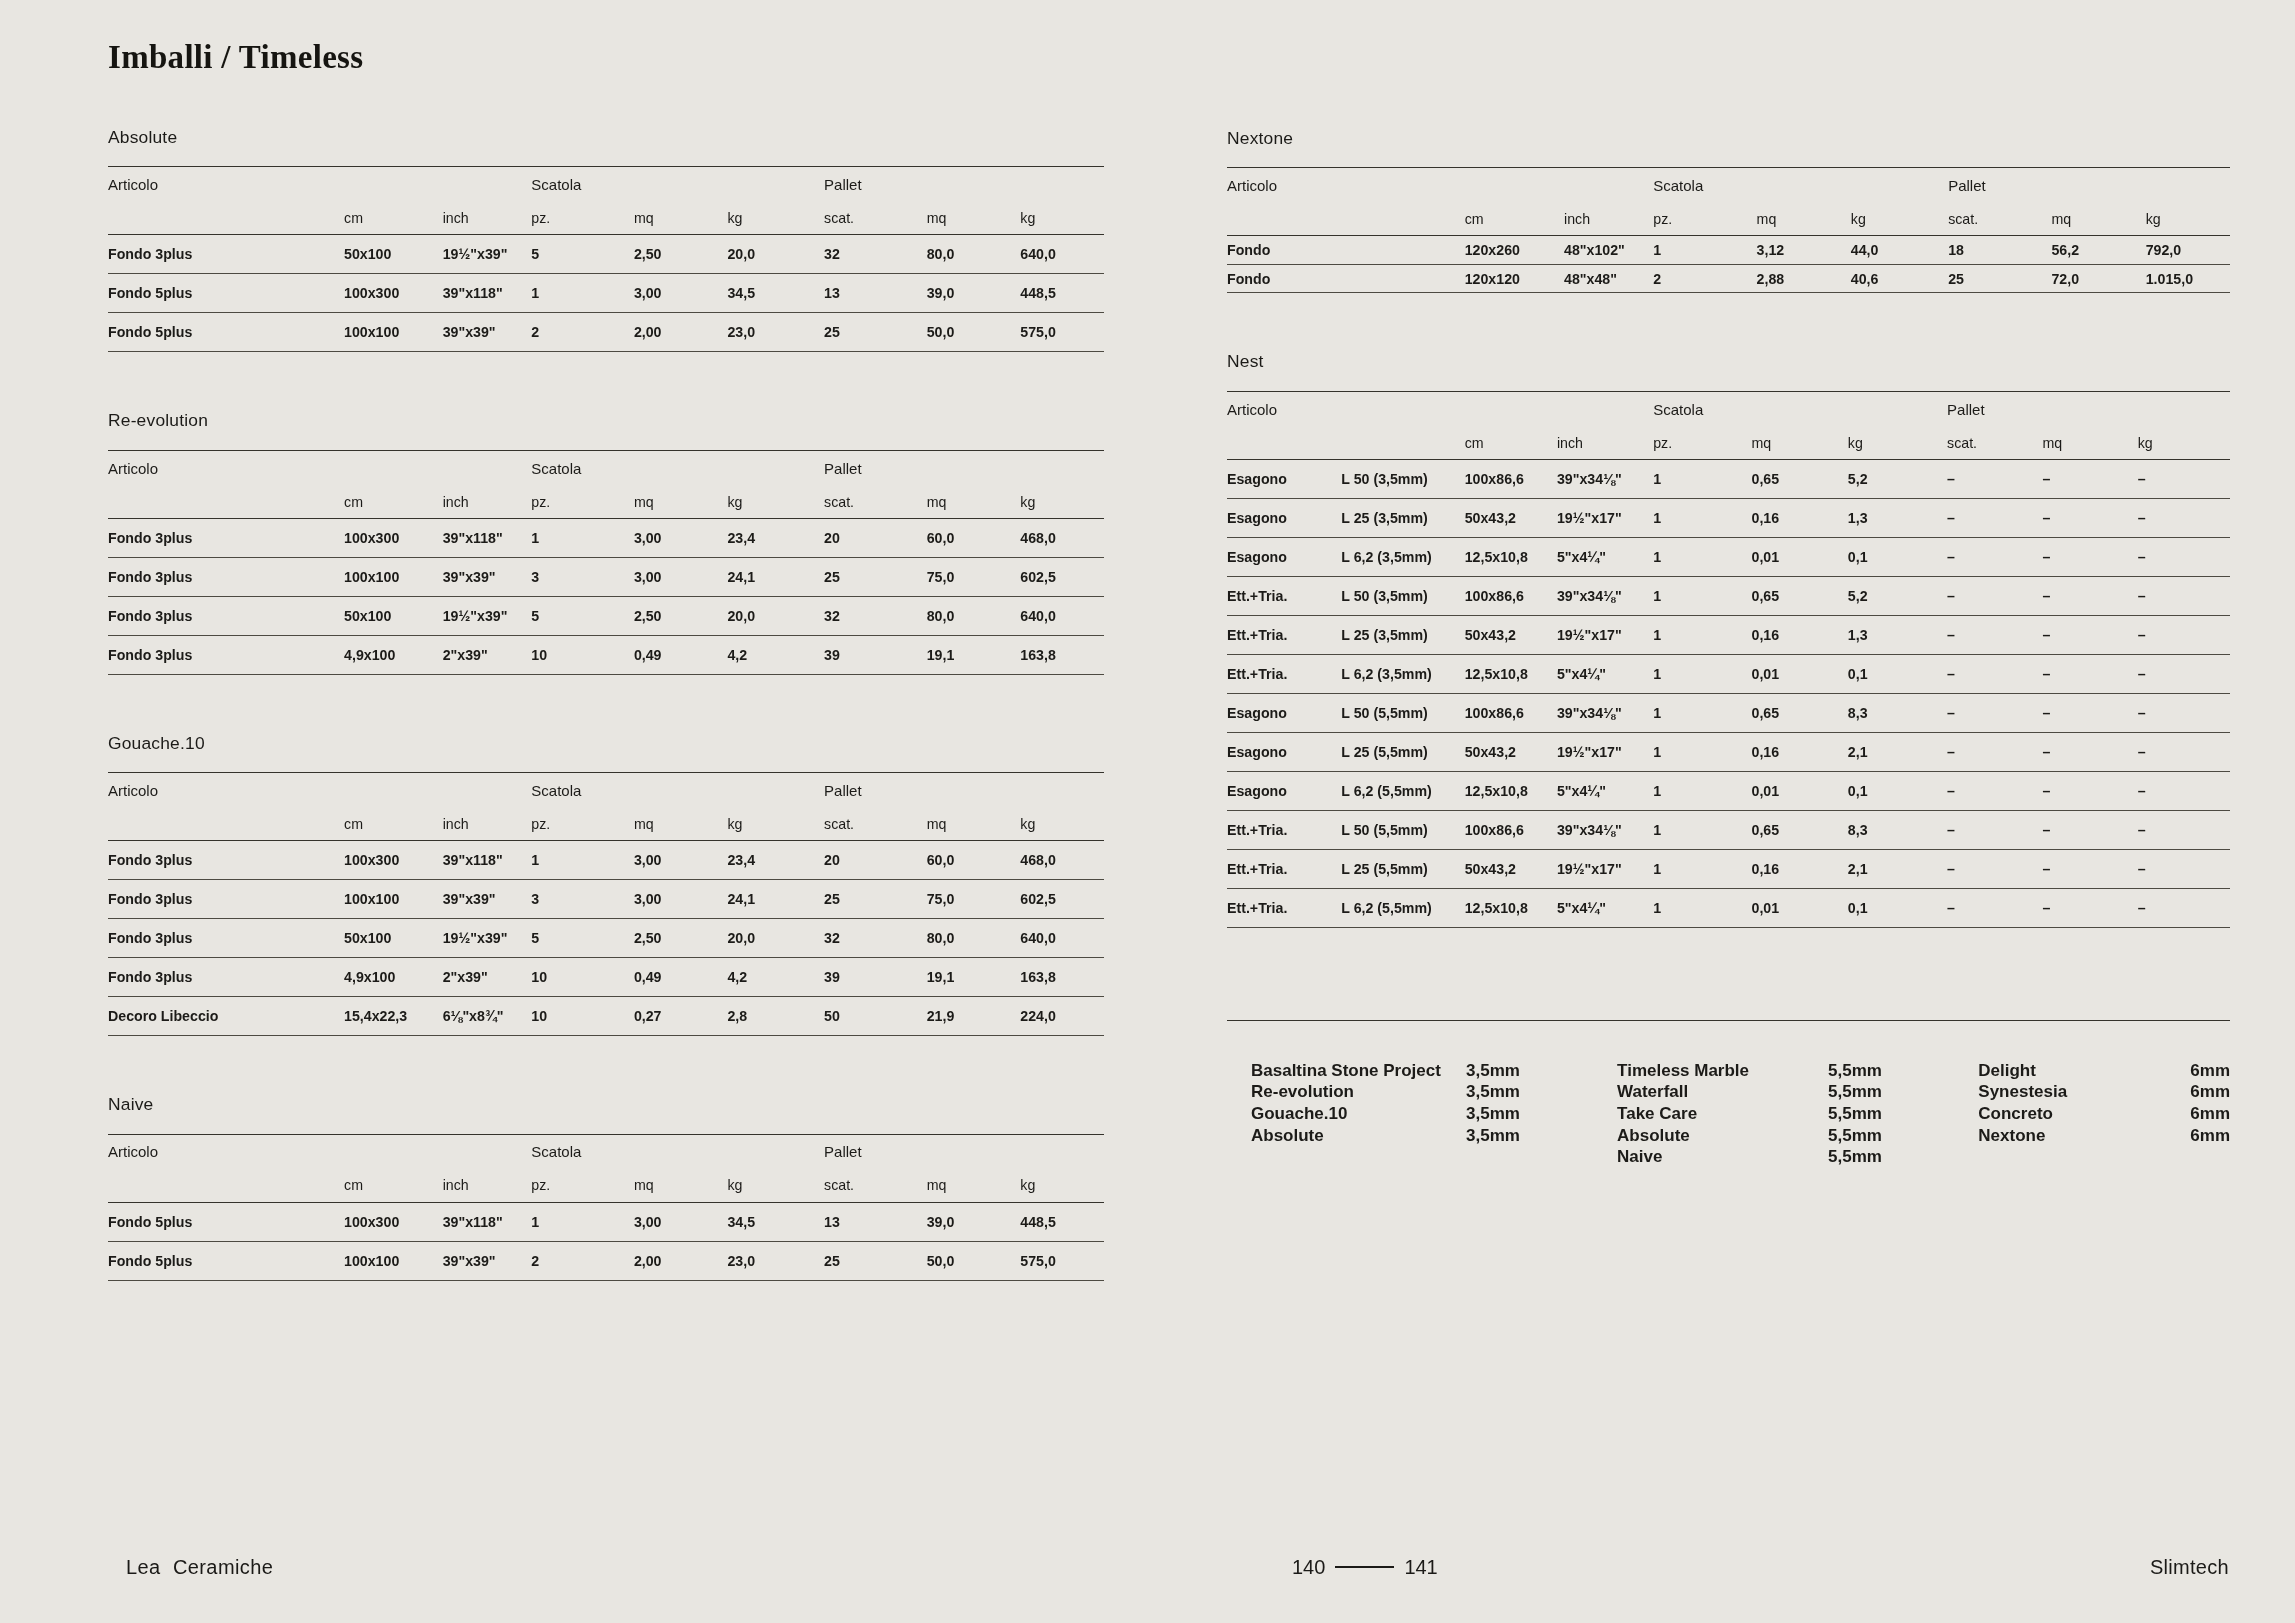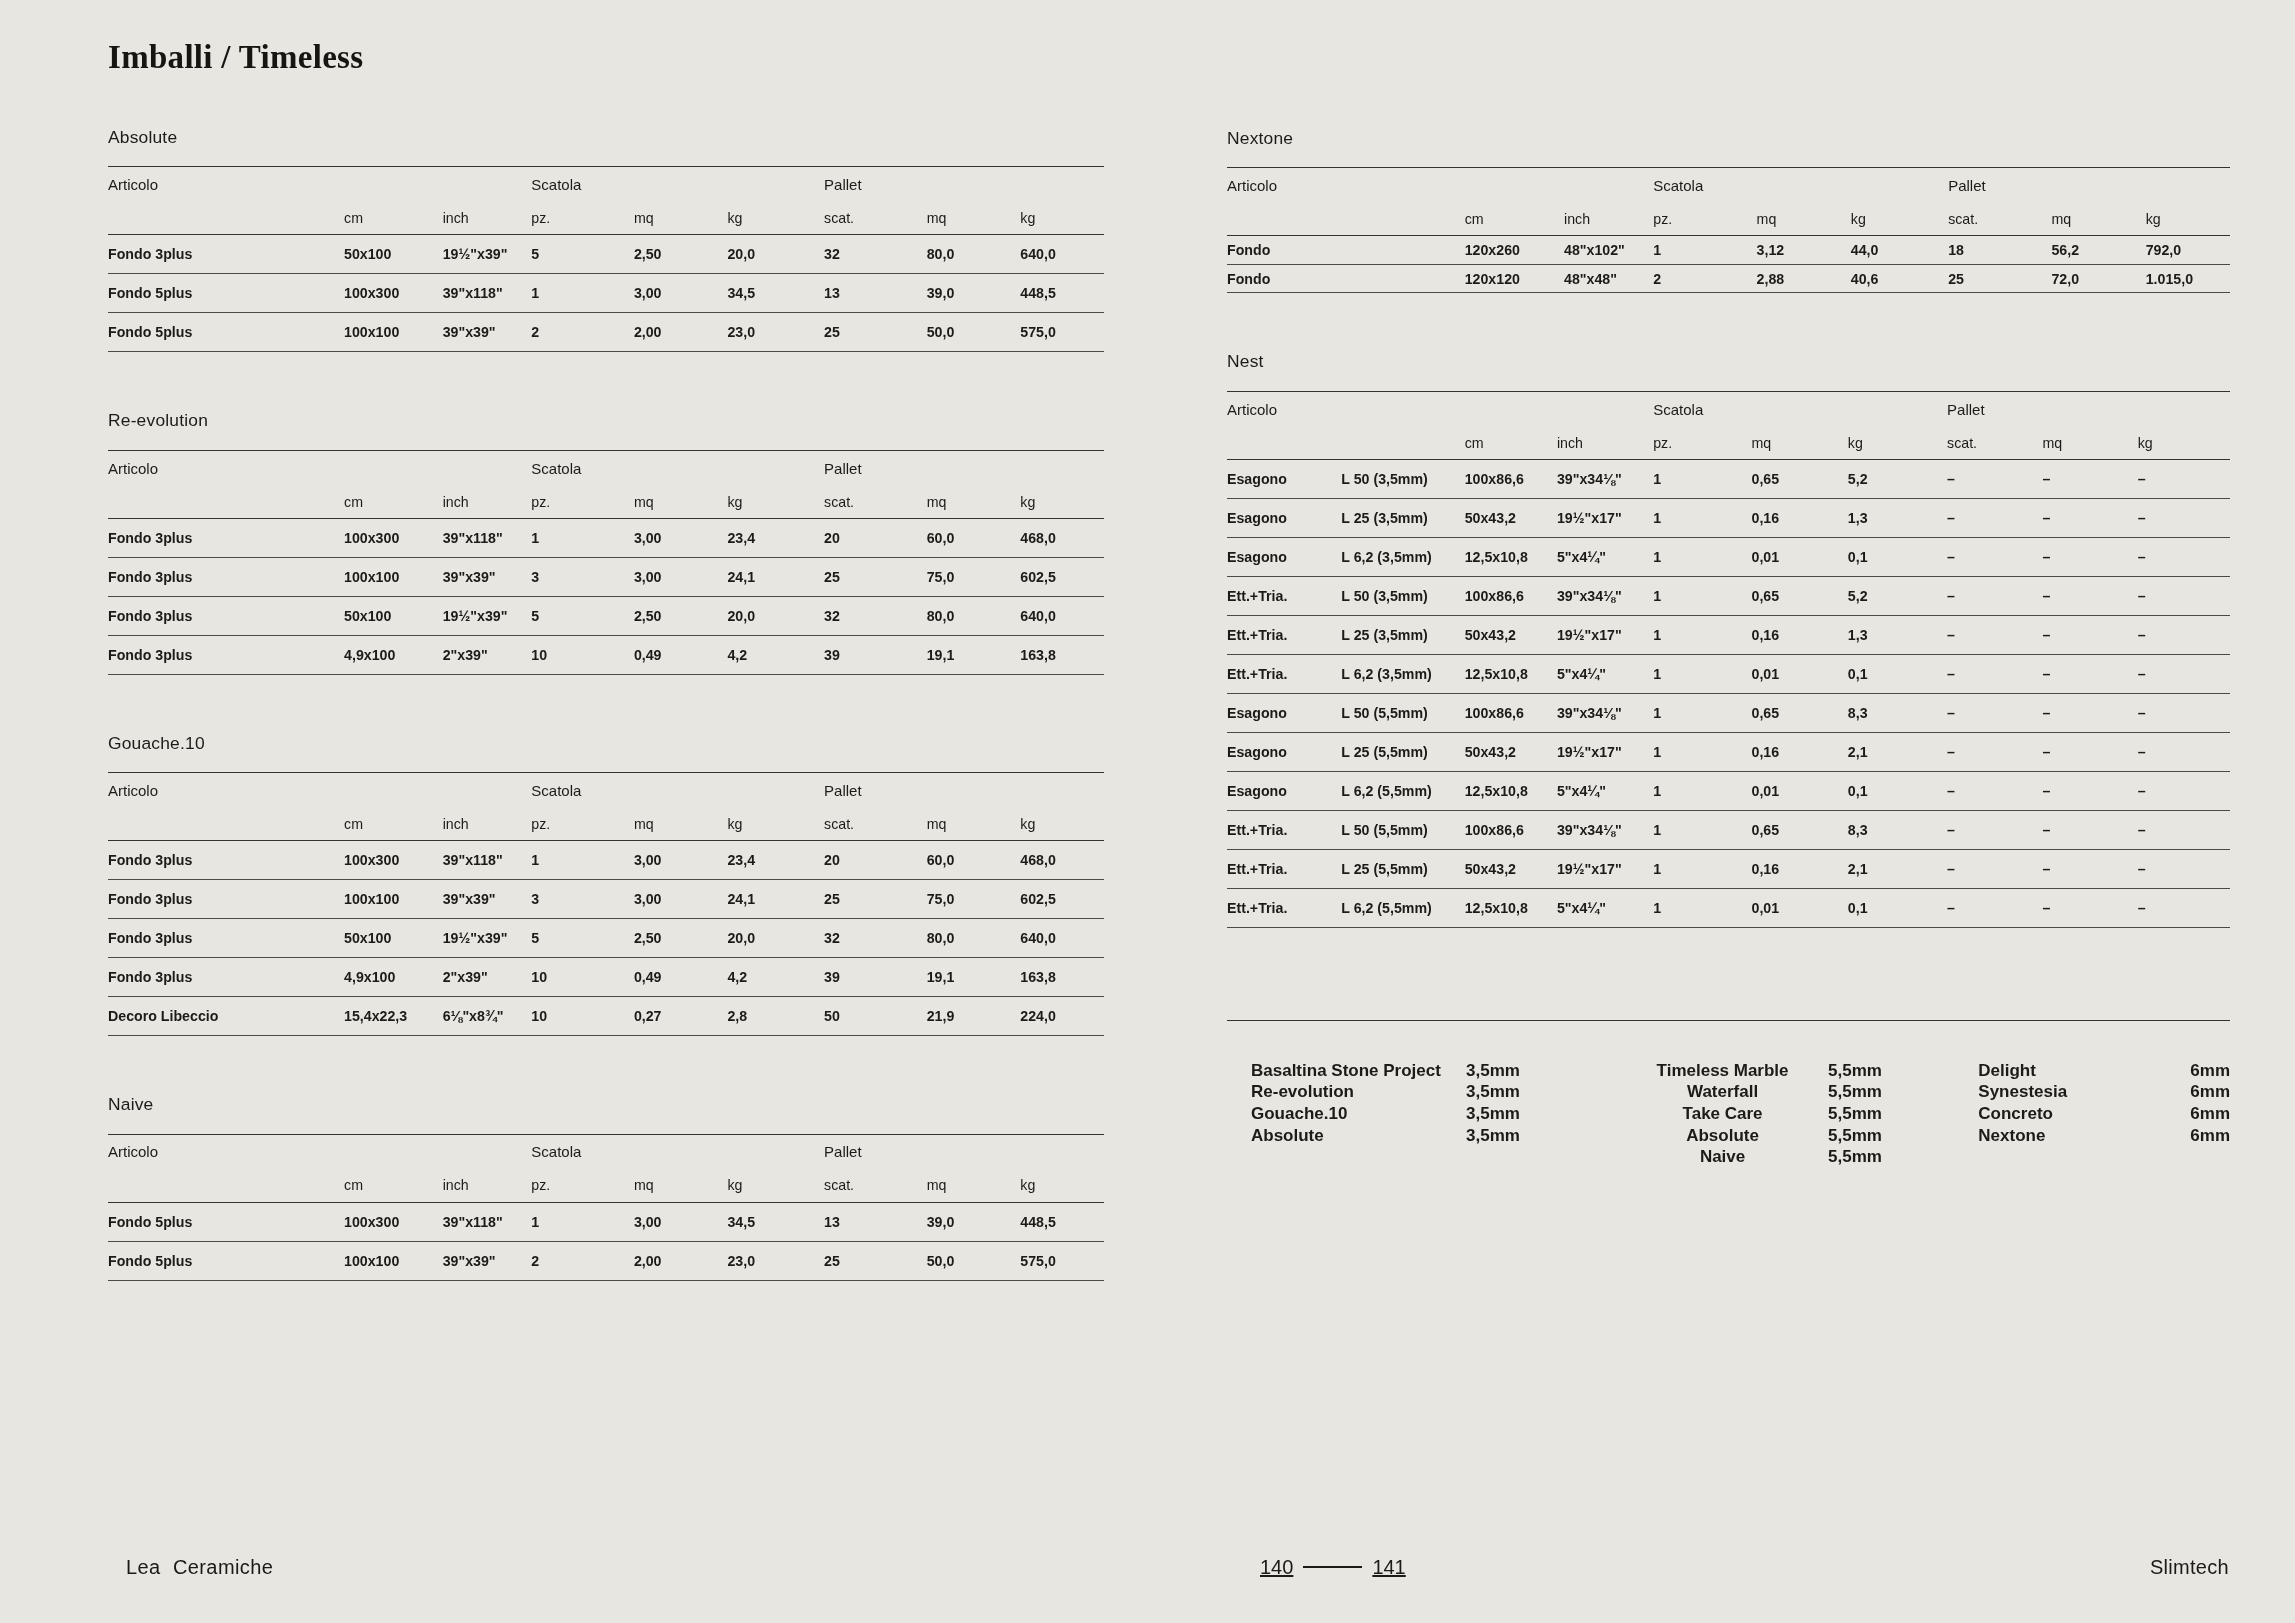--- a/index.html
+++ b/index.html
@@ -49,26 +49,26 @@
     color:#161511;
     margin-bottom:24px;
   }
   .spessori-rule { border:none; border-top:0.9px solid #35332c; margin-bottom:39px; }
   .thick-wrap { display:flex; }
   .thick-col-0 { width:377px;margin-left:24px; }
   .thick-col-1 { width:372px; }
   .thick-col-2 { width:253px; }
   .thick-row { display:flex; font-size:17px; font-weight:bold; line-height:21.6px; white-space:nowrap; }
   .thick-col-0 .thick-name { width:215px; flex:none; }
-  .thick-col-1 .thick-name { width:211px; flex:none;text-align:center; }
+  .thick-col-1 .thick-name { width:211px; flex:none; }
   .thick-col-2 .thick-name { width:212px; flex:none; }
 
   .footer { position:absolute; left:0; top:1556px; width:100%; font-size:20px; color:#1b1a17; }
   .footer-brand { position:absolute; left:126px; word-spacing:6.4px; letter-spacing:0.4px; }
-  .footer-pages { position:absolute; left:1260px;text-decoration:underline; }
+  .footer-pages { position:absolute; left:1292px; }
   .pageline { display:inline-block; width:59px; height:1.8px; background:#1b1a17; vertical-align:middle; margin:0 10px 3.7px 10px; }
   .footer-collection { position:absolute; right:67px; letter-spacing:0.3px; }
 </style>
 </head>
 <body>
 
 <div class="col" id="left-col">
   <h1 class="doc-title">Imballi / Timeless</h1>
   <div id="left-tables">
       <section class="section">

